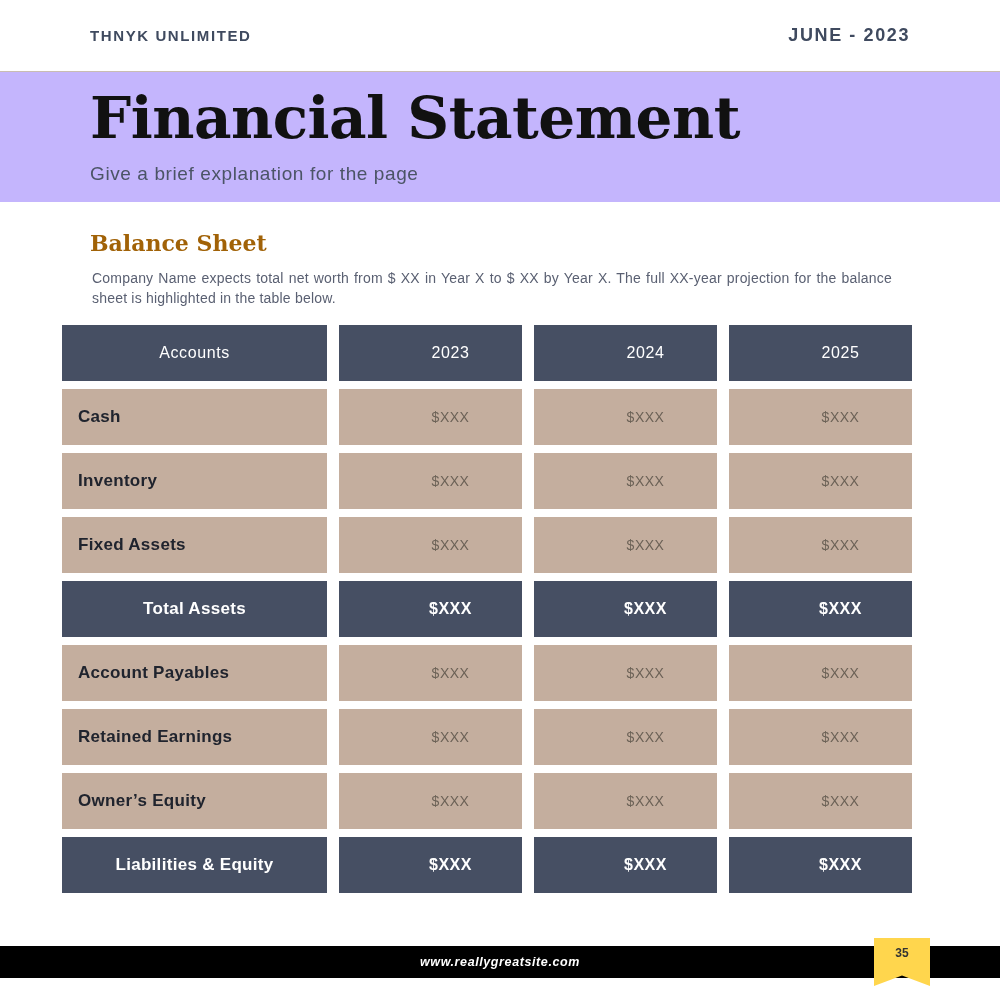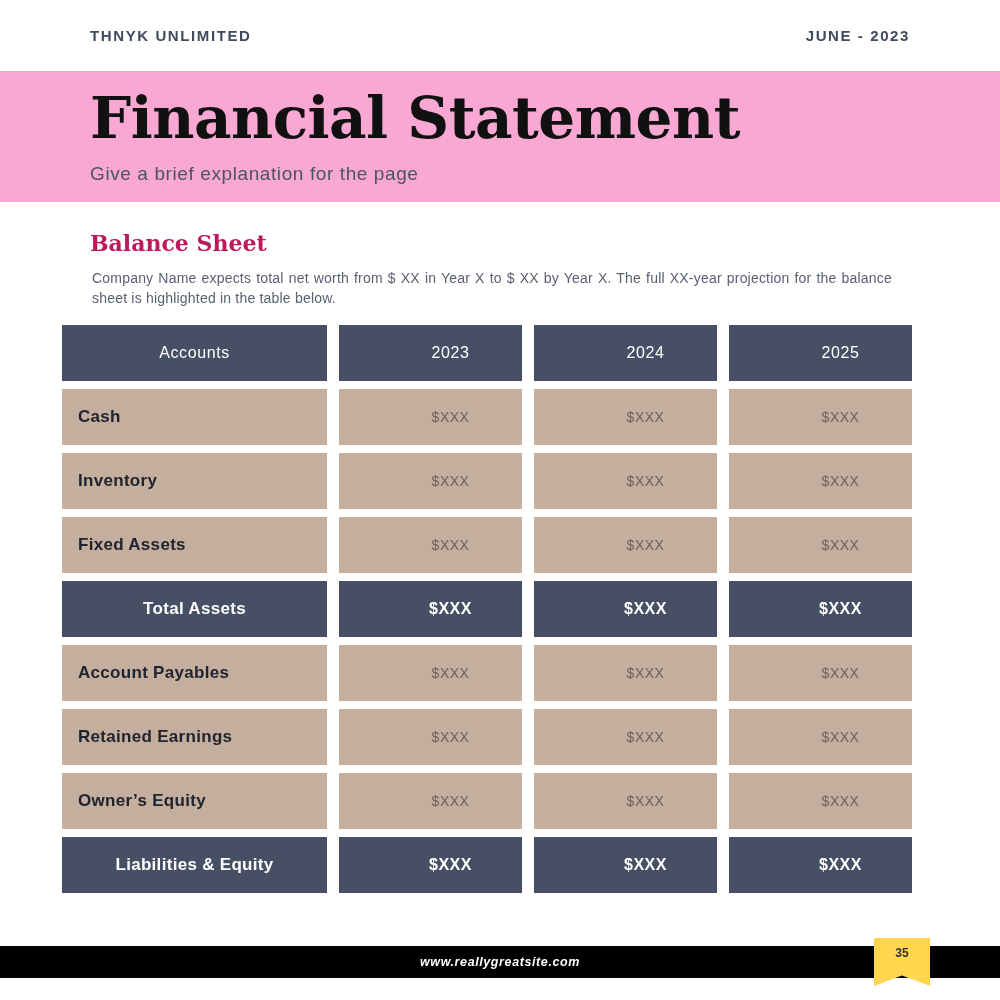--- a/index.html
+++ b/index.html
@@ -37,35 +37,35 @@
     padding: 4px 90px;
   }
   .brand {
     font-size: 15px;
     font-weight: bold;
     letter-spacing: 1.6px;
     color: #3f4a5f;
     font-family: "Liberation Sans", sans-serif;
   }
   .issue {
-    font-size: 15px;
+    font-size: 18px;
     font-weight: bold;
     letter-spacing: 1.6px;
     color: #3f4a5f;
     margin-left: 8px;
   }
 
   
   .headerblock {
     position: absolute;
     top: 72px;
     left: 0;
     width: 1000px;
     height: 130px;
-    background: #f9a8d4;
+    background: #c4b5fd;
     box-sizing: border-box;
     padding: 16px 90px 0 90px;
   }
   .title {
     font-family: "DejaVu Serif", serif;
     font-weight: bold;
     font-size: 58px;
     line-height: 1.05;
     color: #111111;
     letter-spacing: -0.5px;
@@ -84,21 +84,21 @@
     top: 202px;
     left: 0;
     width: 1000px;
     padding: 28px 60px 0 60px;
     box-sizing: border-box;
   }
   .section-title {
     font-family: "DejaVu Serif", serif;
     font-size: 22px;
     font-weight: bold;
-    color: #be185d;
+    color: #a16207;
     margin: 0 0 12px 30px;
   }
   .section-desc {
     margin: 0 0 16px 32px;
     width: 800px;
     font-size: 14px;
     line-height: 1.45;
     color: #5a6072;
     letter-spacing: 0.2px;
     text-align: justify;

